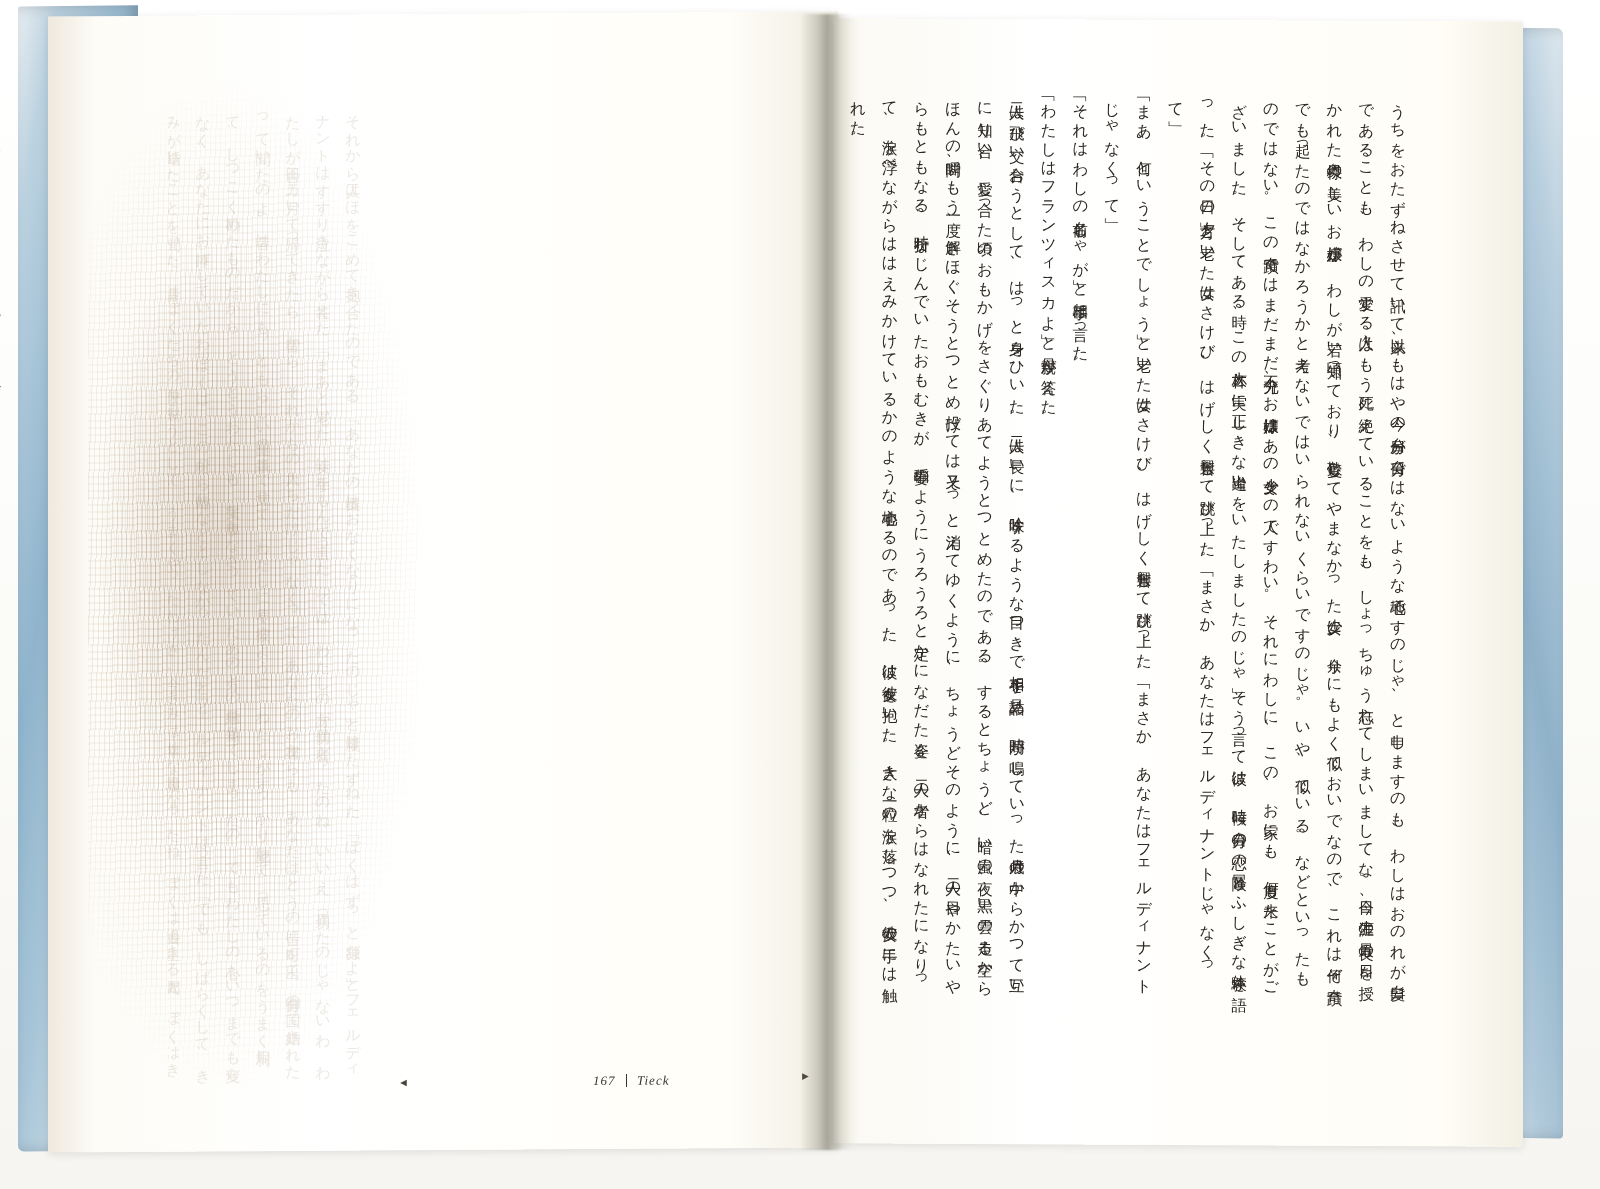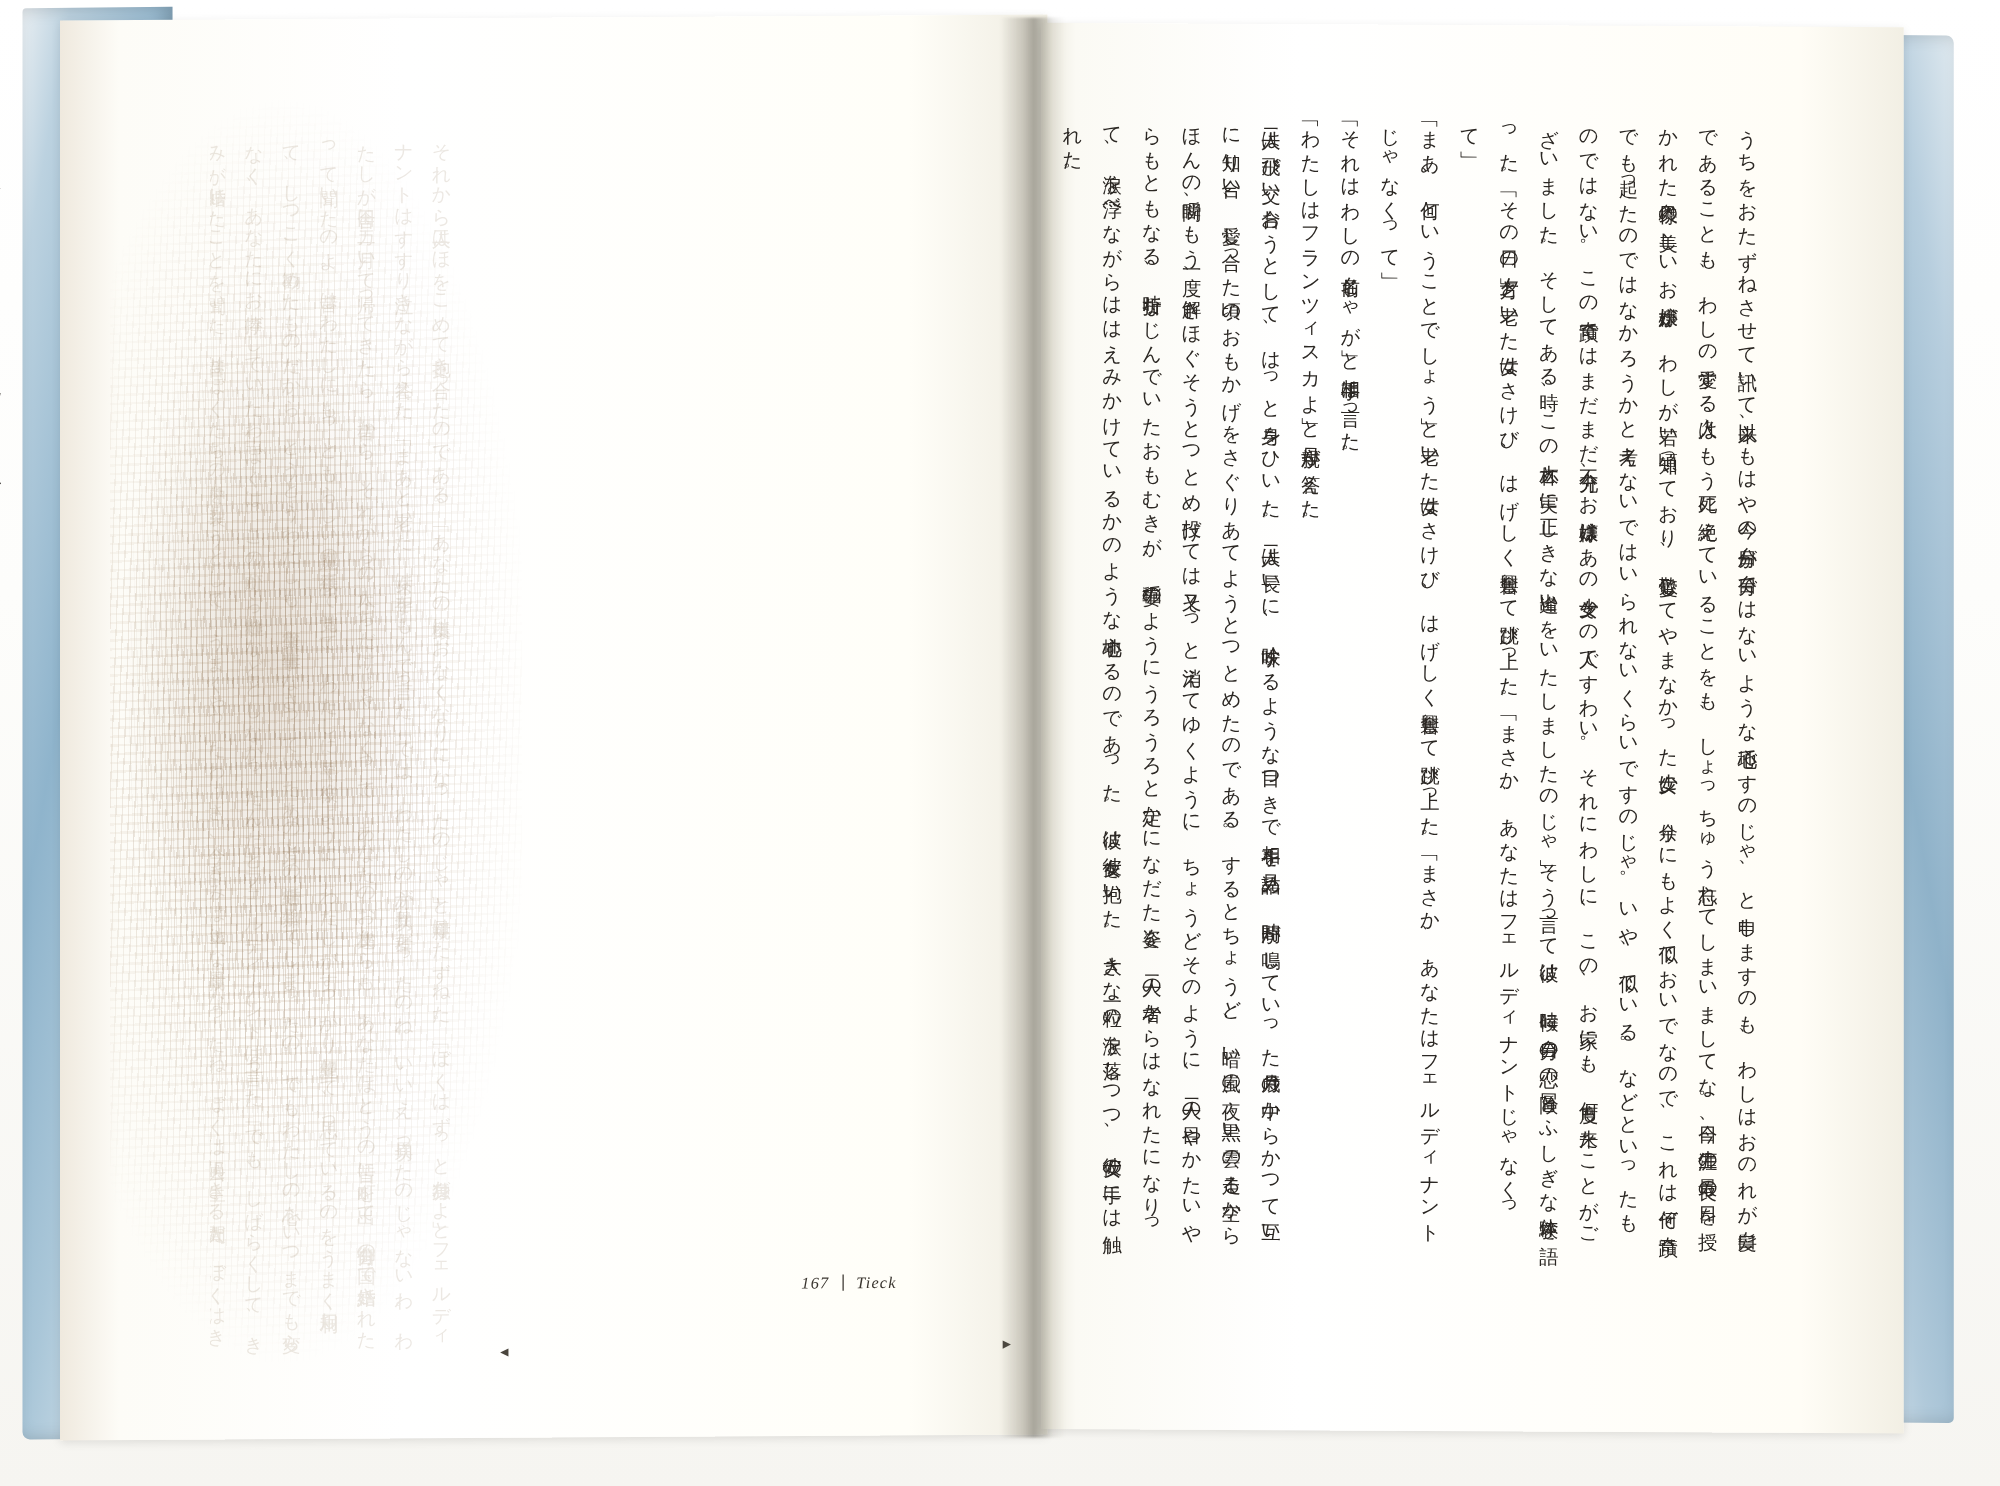--- a/index.html
+++ b/index.html
@@ -199,21 +199,21 @@
   }
   .footer .num { font-style: italic; }
   .footer .bar {
     display: inline-block;
     width: 1px;
     height: 13px;
     background: #3a352f;
     margin: 0 6px;
     vertical-align: -2px;
   }
-  .footer-left  { left: 545px;  top: 1006px; margin-left: 48px; }
+  .footer-left  { left: 545px;  top: 1060px; }
 
   .corner-mark {
     position: absolute;
     font-size: 11px;
     color: #4a453d;
   }
   .cm-1 { left: 350px;  top: 1062px; }
   .cm-2 { left: 752px;  top: 1058px; }
 
   

